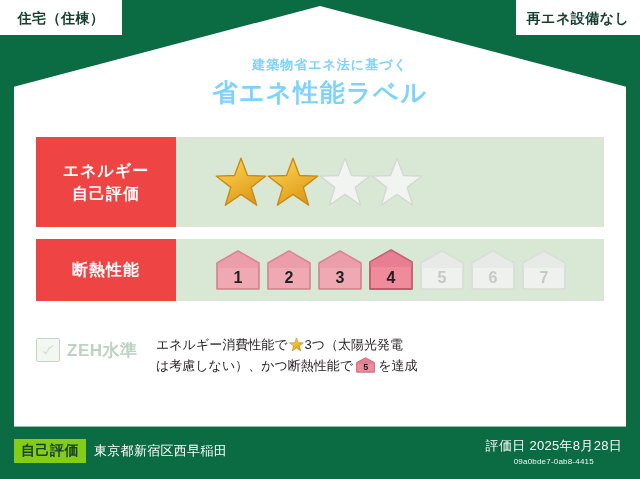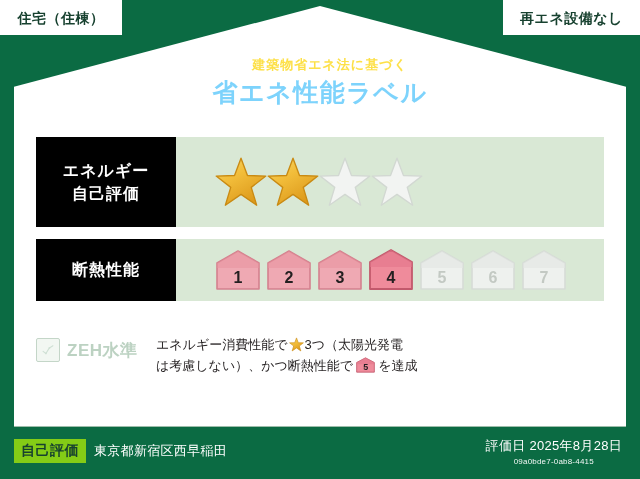--- a/index.html
+++ b/index.html
@@ -35,21 +35,21 @@
     justify-content: center;
     z-index: 6;
   }
   .corner-badge.left {
     left: 0;
     width: 122px;
     height: 35px;
   }
   .corner-badge.right {
     right: 0;
-    width: 137px;
+    width: 124px;
     height: 35px;
   }
 
   
   .house-shape {
     position: absolute;
     left: 14px;
     top: 6px;
     width: 612px;
     height: 420px;
@@ -60,21 +60,21 @@
 
   .title-wrap {
     position: absolute;
     left: 0;
     right: 0;
     top: 57px;
     text-align: center;
     z-index: 4;
   }
   .title-sub {
-    color: #fde047;
+    color: #7dd3fc;
     font-size: 13px;
     font-weight: bold;
     letter-spacing: 1px;
     line-height: 1.2;
     padding-left: 20px;
   }
   .title-main {
     color: #7dd3fc;
     font-size: 25px;
     font-weight: bold;
@@ -91,21 +91,21 @@
     width: 568px;
     z-index: 4;
   }
   .rating-row {
     display: flex;
     align-items: stretch;
     background: #d9e8d5;
     margin-bottom: 12px;
   }
   .row-label {
-    background: #000000;
+    background: #ef4444;
     color: #ffffff;
     font-weight: bold;
     font-size: 16px;
     letter-spacing: 1px;
     width: 140px;
     flex: 0 0 140px;
     display: flex;
     flex-direction: column;
     align-items: center;
     justify-content: center;

